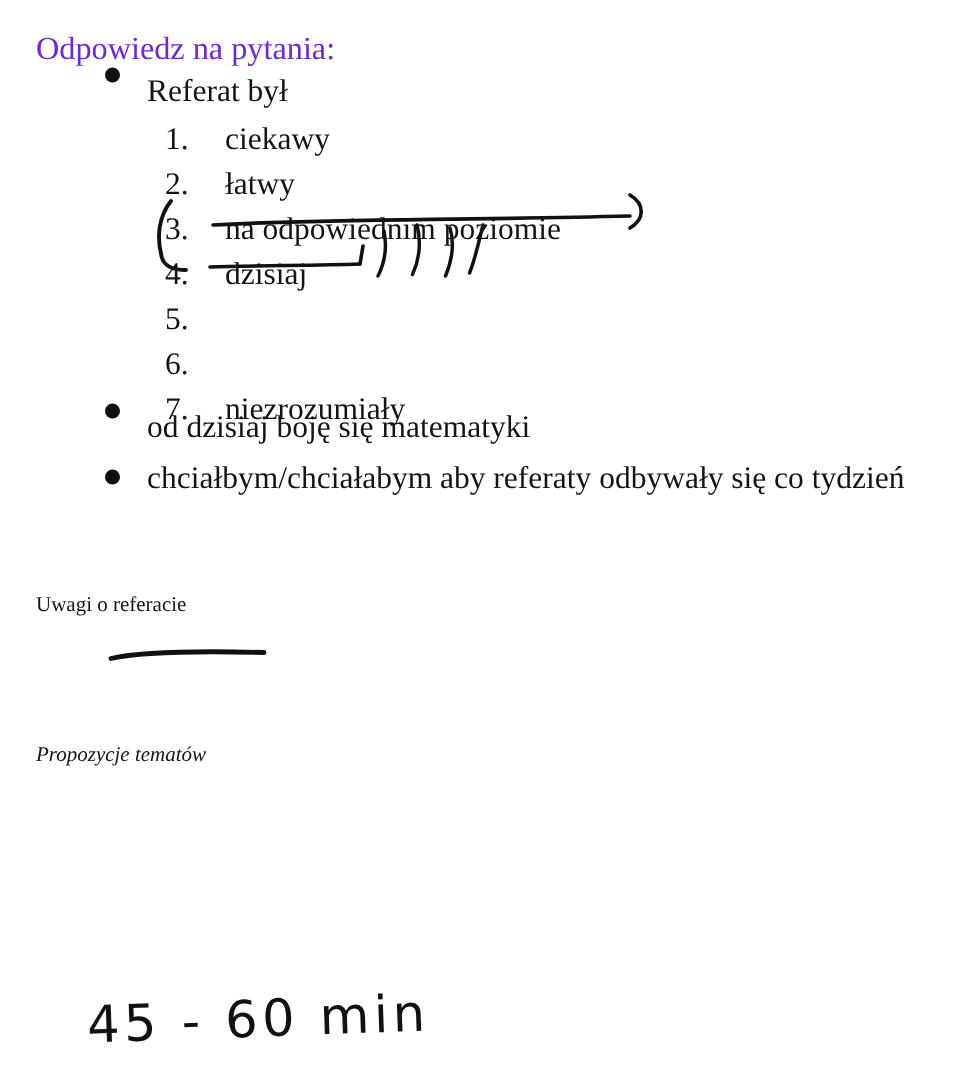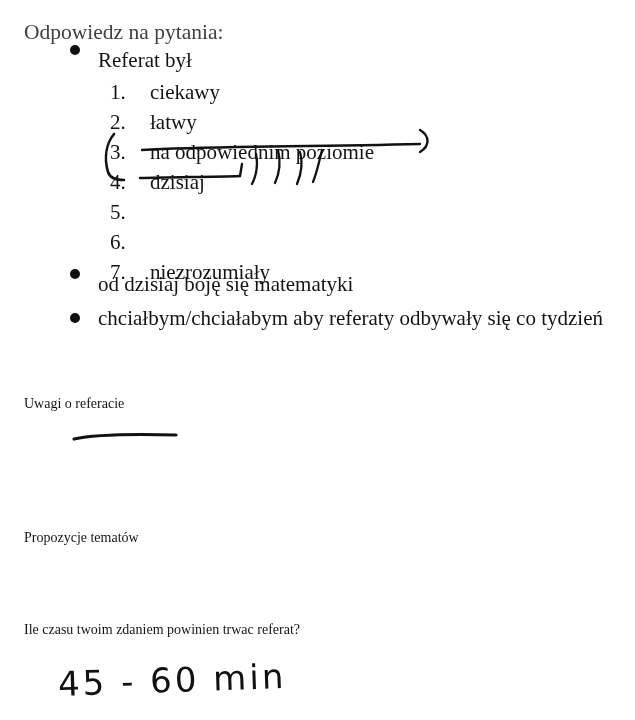--- a/index.html
+++ b/index.html
@@ -18,21 +18,21 @@
   .page {
     position: absolute;
     inset: 0;
     padding: 0;
   }
   .line {
     position: absolute;
     white-space: nowrap;
     font-size: 21px;
     line-height: 1;
-    color: #404040;
+    color: #6d28d9;
   }
   .heading {
     left: 24px;
     font-size: 21.5px;
   }
   .bullet-row {
     position: absolute;
     display: flex;
     align-items: flex-start;
   }
@@ -173,19 +173,18 @@
   </div>
 
   <div class="section" style="top:396px;">Uwagi o referacie</div>
 
   <div class="ink" style="left:72px; top:430px;">
     <svg width="110" height="14" viewBox="0 0 110 14">
       <path d="M2,9 C24,4 66,4 104,5" stroke="#111" stroke-width="3.2" fill="none" stroke-linecap="round"></path>
     </svg>
   </div>
 
-  <div class="section" style="top:530px;">Propozycje tematów</div>
+  <div class="section" style="top:496px;font-style:italic;">Propozycje tematów</div>
 
-  <div class="section" style="top:622px;">Ile czasu twoim zdaniem powinien trwac referat?</div>
 
   <div class="handwriting" style="left:58px; top:660px;">45 - 60 min</div>
 
 </div>
 
 </body></html>

